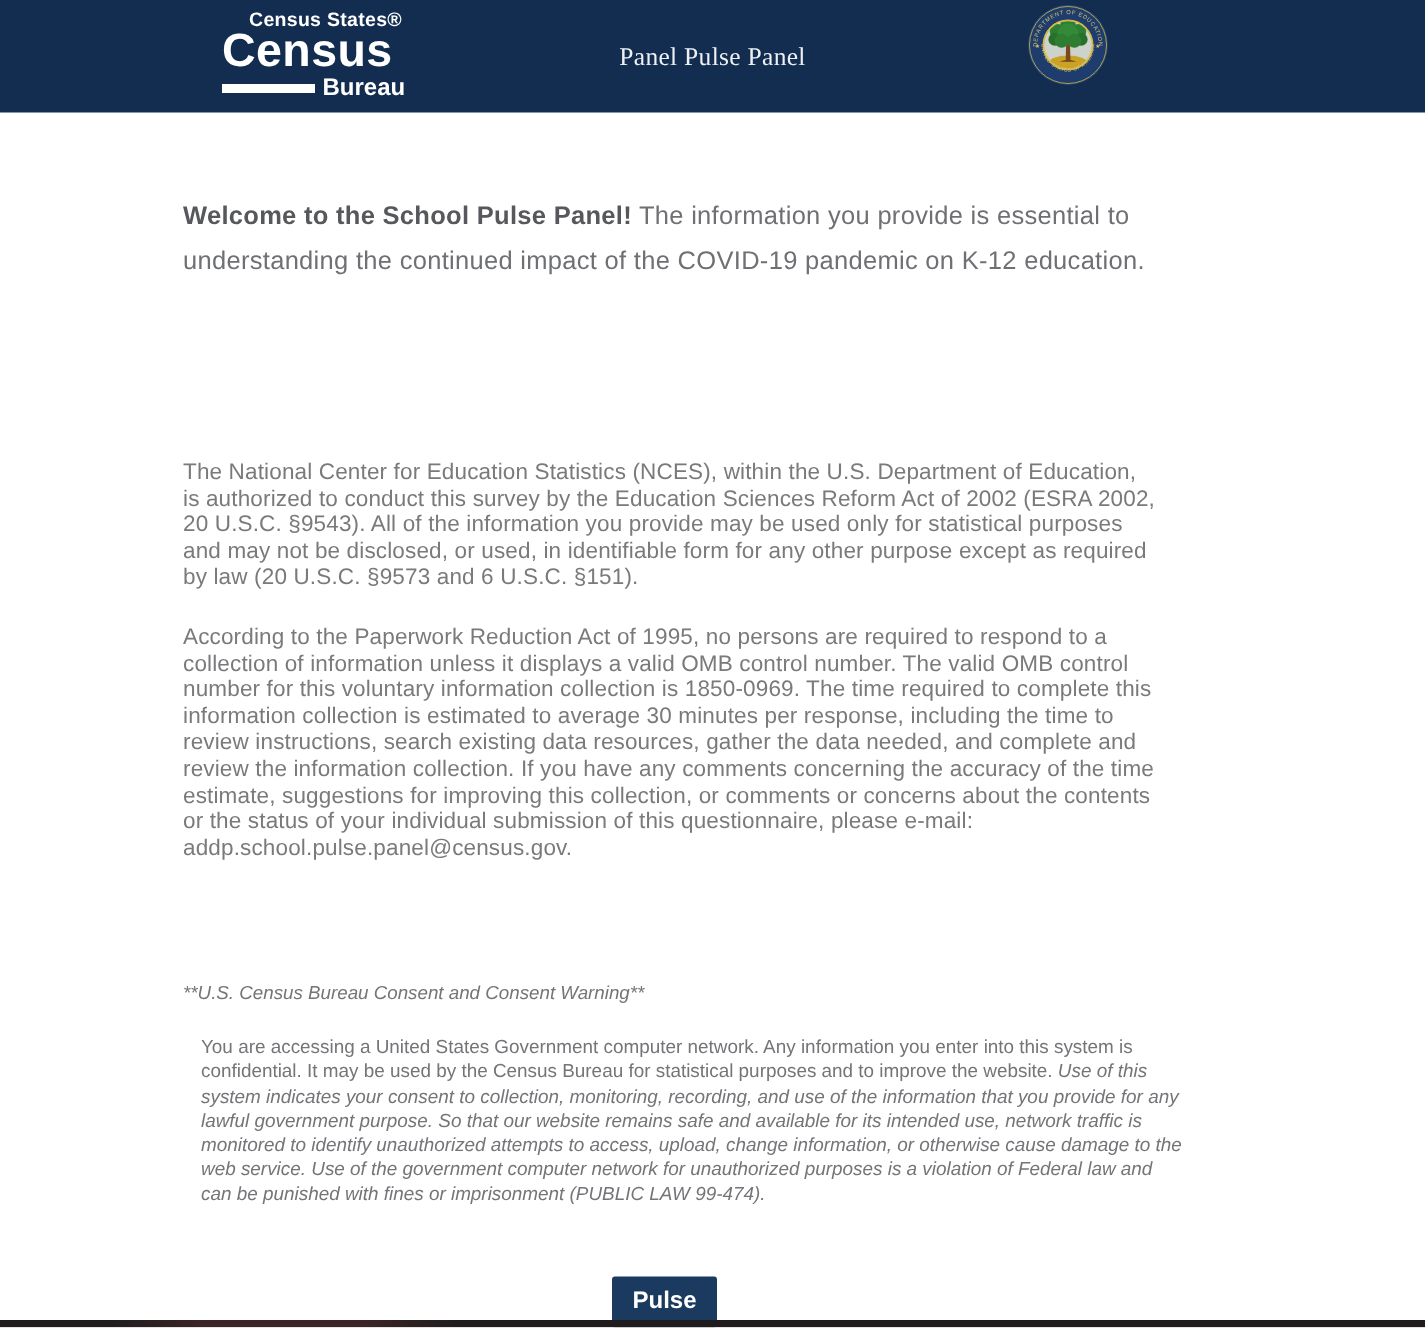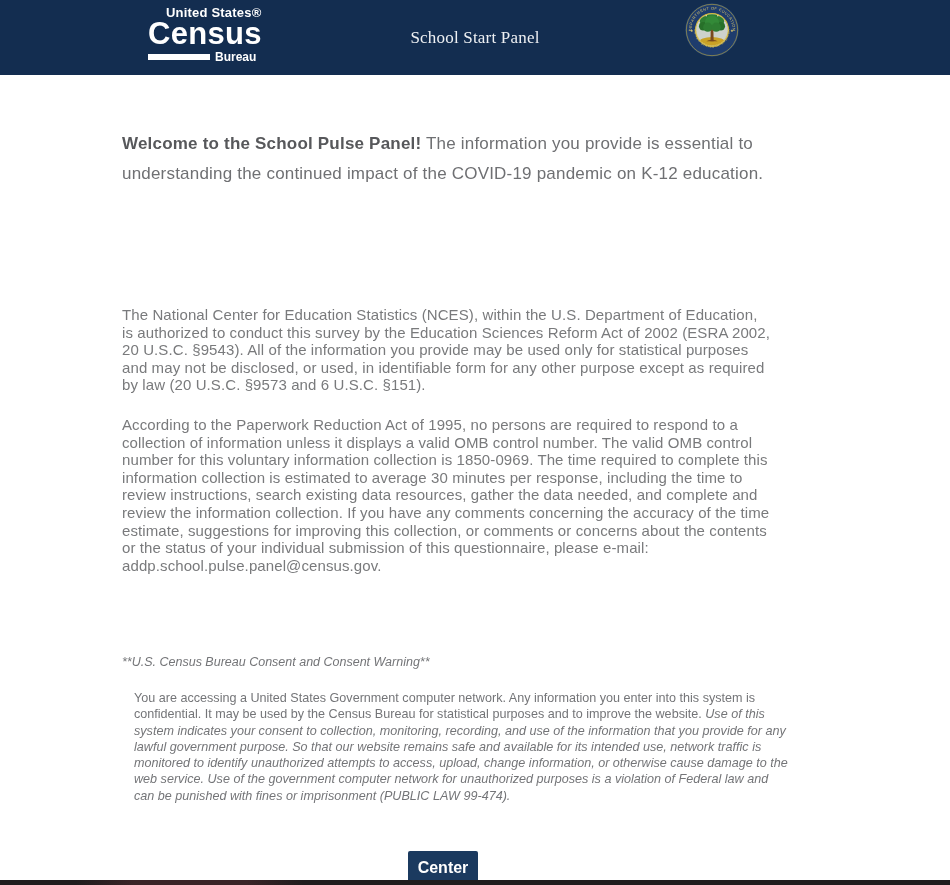--- a/index.html
+++ b/index.html
@@ -18,21 +18,21 @@
   .logo-top {
     display:block; margin-left:18px; font-size:13px; font-weight:bold;
     letter-spacing:0.2px;
   }
   .logo-main {
     display:block; font-size:31px; font-weight:bold; letter-spacing:0.3px;
     margin-top:-1px;
   }
   .logo-bottom { display:flex; align-items:center; margin-top:2px; }
   .logo-bar { display:inline-block; width:62px; height:6px; background:#ffffff; margin-right:5px; }
-  .logo-sub { font-size:12px; font-weight:bold; }
+  .logo-sub { font-size:16px; font-weight:bold; }
 
   .header-title {
     position:absolute; left:50%; top:50%; transform:translate(-50%,-50%);
     font-family:"Liberation Serif","DejaVu Serif",serif;
     font-size:17px; color:#eef0f3; letter-spacing:0.2px; white-space:nowrap;
   }
 
   .seal { position:absolute; left:684px; top:2px; width:56px; height:56px; }
 
   
@@ -71,29 +71,29 @@
   }
 </style>
 </head>
 <body>
 
 <div class="page">
 
   <header class="header">
 
     <div class="logo">
-      <span class="logo-top">United States®</span>
+      <span class="logo-top">Census States®</span>
       <span class="logo-main">Census</span>
       <span class="logo-bottom">
         <span class="logo-bar"></span>
         <span class="logo-sub">Bureau</span>
       </span>
     </div>
 
-    <div class="header-title">School Start Panel</div>
+    <div class="header-title">Panel Pulse Panel</div>
 
     <div class="seal">
       <svg width="56" height="56" viewBox="0 0 60 60" xmlns="http://www.w3.org/2000/svg">
         <defs>
           <path id="arcTop" d="M 8,30 A 22,22 0 0 1 52,30"></path>
           <path id="arcBot" d="M 11,30 A 19,19 0 0 0 49,30"></path>
           <clipPath id="innerClip">
               <circle cx="30" cy="30" r="17"></circle>
             </clipPath>
         </defs>
@@ -132,19 +132,19 @@
       <span>The information you provide is essential to understanding the continued impact of the COVID-19 pandemic on K-12 education.</span></p>
 
     <p class="para para1">The National Center for Education Statistics (NCES), within the U.S. Department of Education, is authorized to conduct this survey by the Education Sciences Reform Act of 2002 (ESRA 2002, 20 U.S.C. §9543). All of the information you provide may be used only for statistical purposes and may not be disclosed, or used, in identifiable form for any other purpose except as required by law (20 U.S.C. §9573 and 6 U.S.C. §151).</p>
 
     <p class="para para2">According to the Paperwork Reduction Act of 1995, no persons are required to respond to a collection of information unless it displays a valid OMB control number. The valid OMB control number for this voluntary information collection is 1850-0969. The time required to complete this information collection is estimated to average 30 minutes per response, including the time to review instructions, search existing data resources, gather the data needed, and complete and review the information collection. If you have any comments concerning the accuracy of the time estimate, suggestions for improving this collection, or comments or concerns about the contents or the status of your individual submission of this questionnaire, please e-mail: addp.school.pulse.panel@census.gov.</p>
 
     <p class="consent-heading">**U.S. Census Bureau Consent and Consent Warning**</p>
 
     <p class="consent-body"><span>You are accessing a United States Government computer network. Any information you enter into this system is confidential. It may be used by the Census Bureau for statistical purposes and to improve the website. </span><em>Use of this system indicates your consent to collection, monitoring, recording, and use of the information that you provide for any lawful government purpose. So that our website remains safe and available for its intended use, network traffic is monitored to identify unauthorized attempts to access, upload, change information, or otherwise cause damage to the web service. Use of the government computer network for unauthorized purposes is a violation of Federal law and can be punished with fines or imprisonment (PUBLIC LAW 99-474).</em></p>
 
-    <button class="start-button">Center</button>
+    <button class="start-button">Pulse</button>
 
   </main>
 
   <div class="bottom-bar"></div>
 
 </div>
 
 </body></html>

